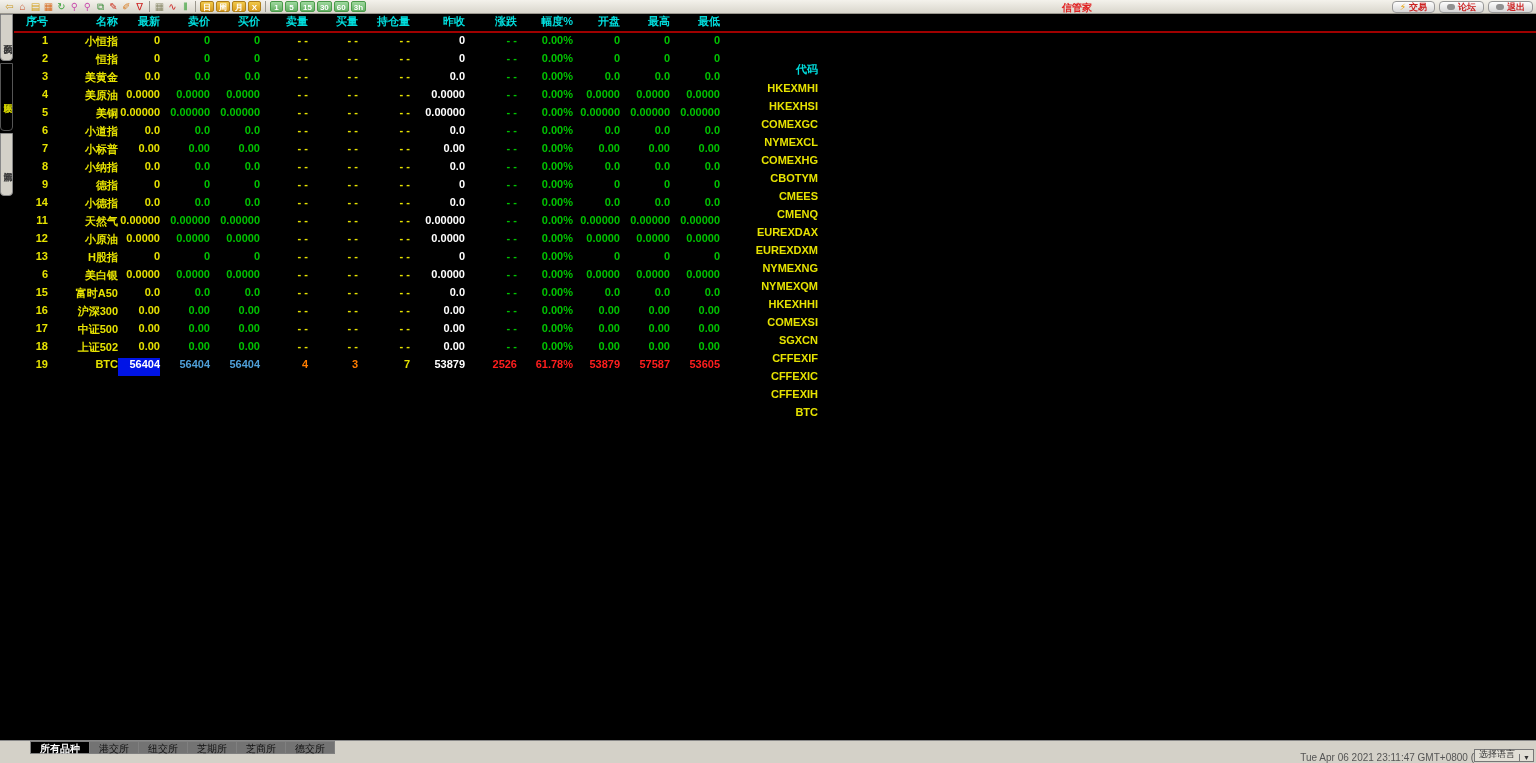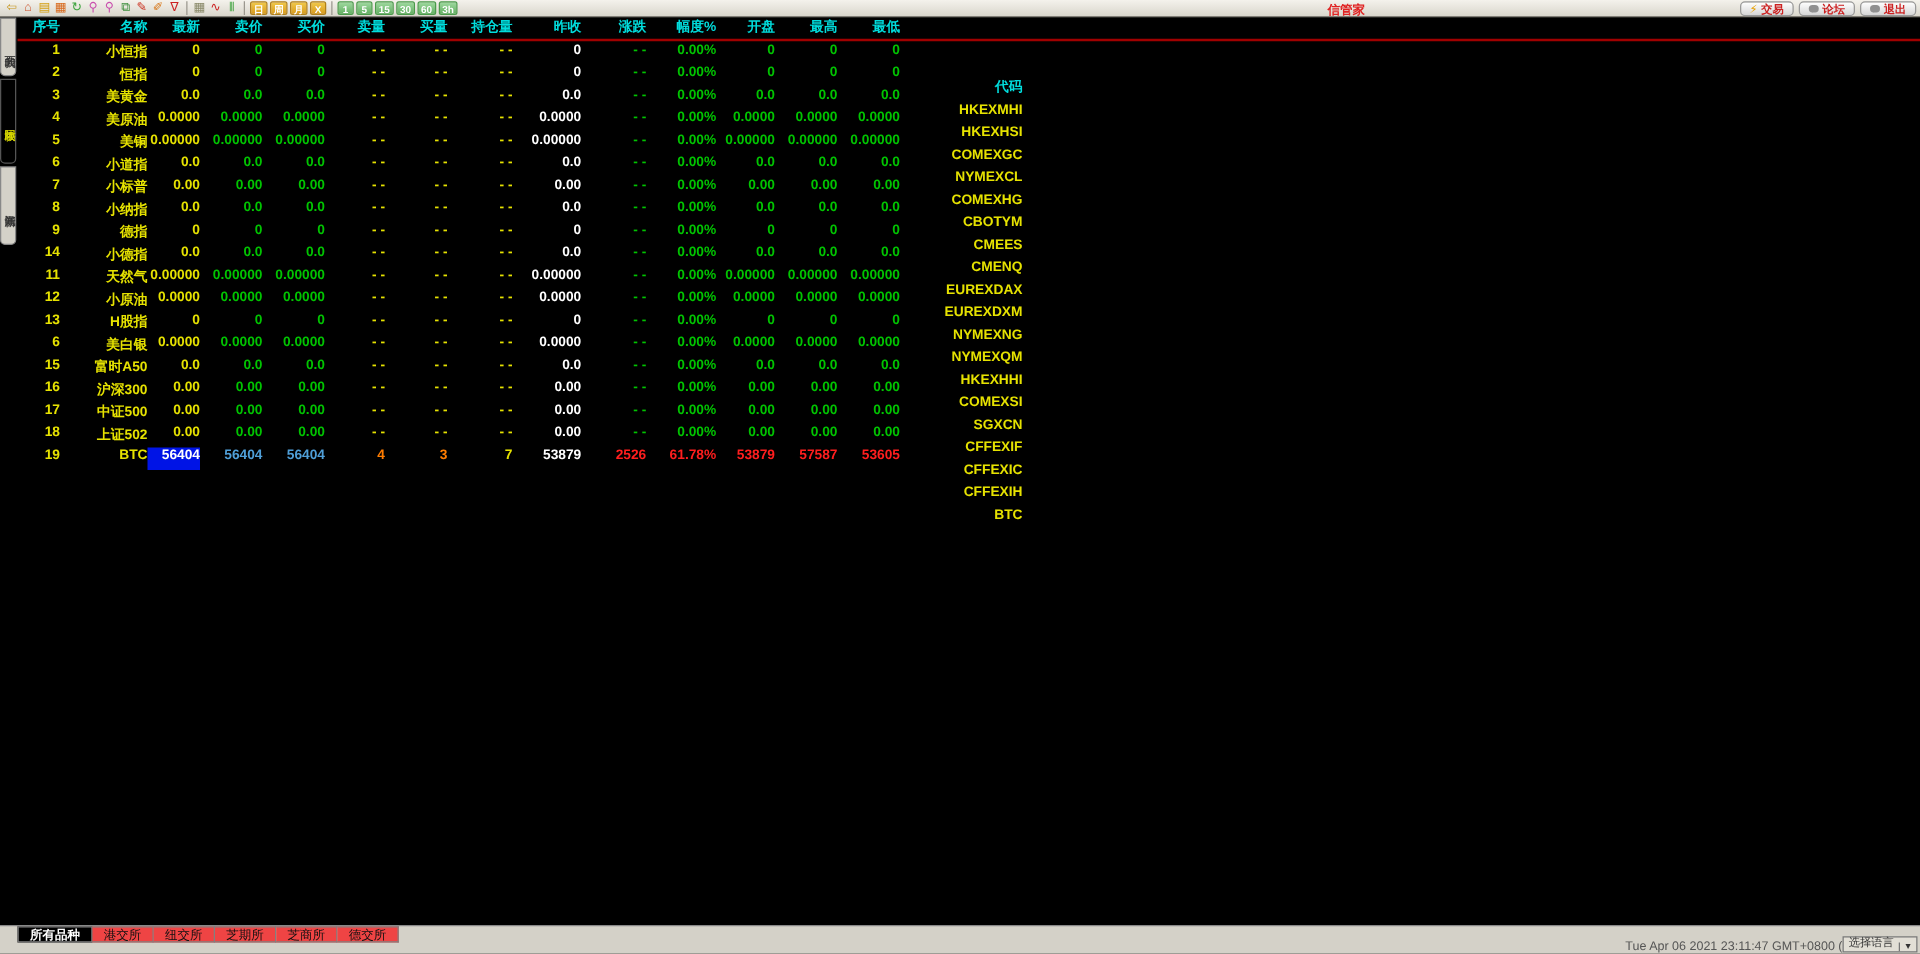--- a/index.html
+++ b/index.html
@@ -48,23 +48,23 @@
   .row-zero .c8 { color:#ffffff; }
   .row-btc .c0,.row-btc .c1,.row-btc .c7,.row-btc .c14 { color:#e6e200; }
   .row-btc .c2 { background:#0014e6; color:#fff; }
   .row-btc .c3,.row-btc .c4 { color:#4f9fd8; }
   .row-btc .c5,.row-btc .c6 { color:#ff7d00; }
   .row-btc .c8 { color:#fff; }
   .row-btc .c9,.row-btc .c10,.row-btc .c11,.row-btc .c12,.row-btc .c13 { color:#ff1e1e; }
 
   
   .bottom { position:absolute; left:0; top:740px; width:1536px; height:23px; background:#d4d1c8; border-top:1px solid #888; }
-  .btabs { position:absolute; left:14px; top:0; display:flex; height:13px; }
+  .btabs { position:absolute; left:30px; top:0; display:flex; height:13px; }
   .btab { font-size:10px; padding:0 9px; line-height:13px; border:1px solid #808080;
-          border-left:none; background:#ef4444; color:#111; cursor:pointer; }
+          border-left:none; background:#737373; color:#111; cursor:pointer; }
   .btab:first-child { border-left:1px solid #808080; }
   .btab.sel { background:#000; color:#fff; font-weight:bold; }
   .stamp { position:absolute; right:62px; top:11px; font-size:10px; color:#555; }
   .lang { position:absolute; right:2px; top:8px; height:13px; border:1px solid #777; background:#e2dfd6;
           font-size:9px; color:#333; display:flex; align-items:flex-end; cursor:pointer; }
   .lang .lbl { padding:0 4px; } .lang .arr { border-left:1px solid #777; padding:0 3px; font-size:7px; }
 </style>
 </head>
 <body>
 

